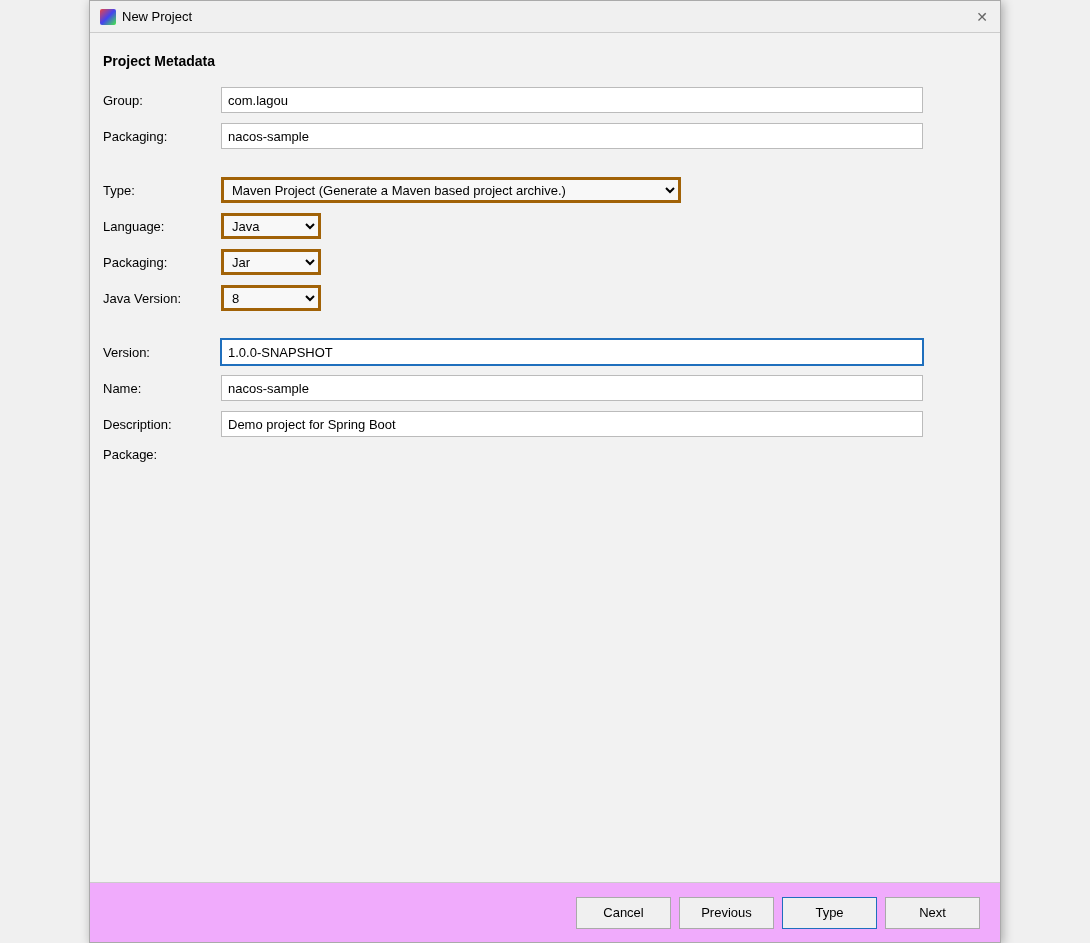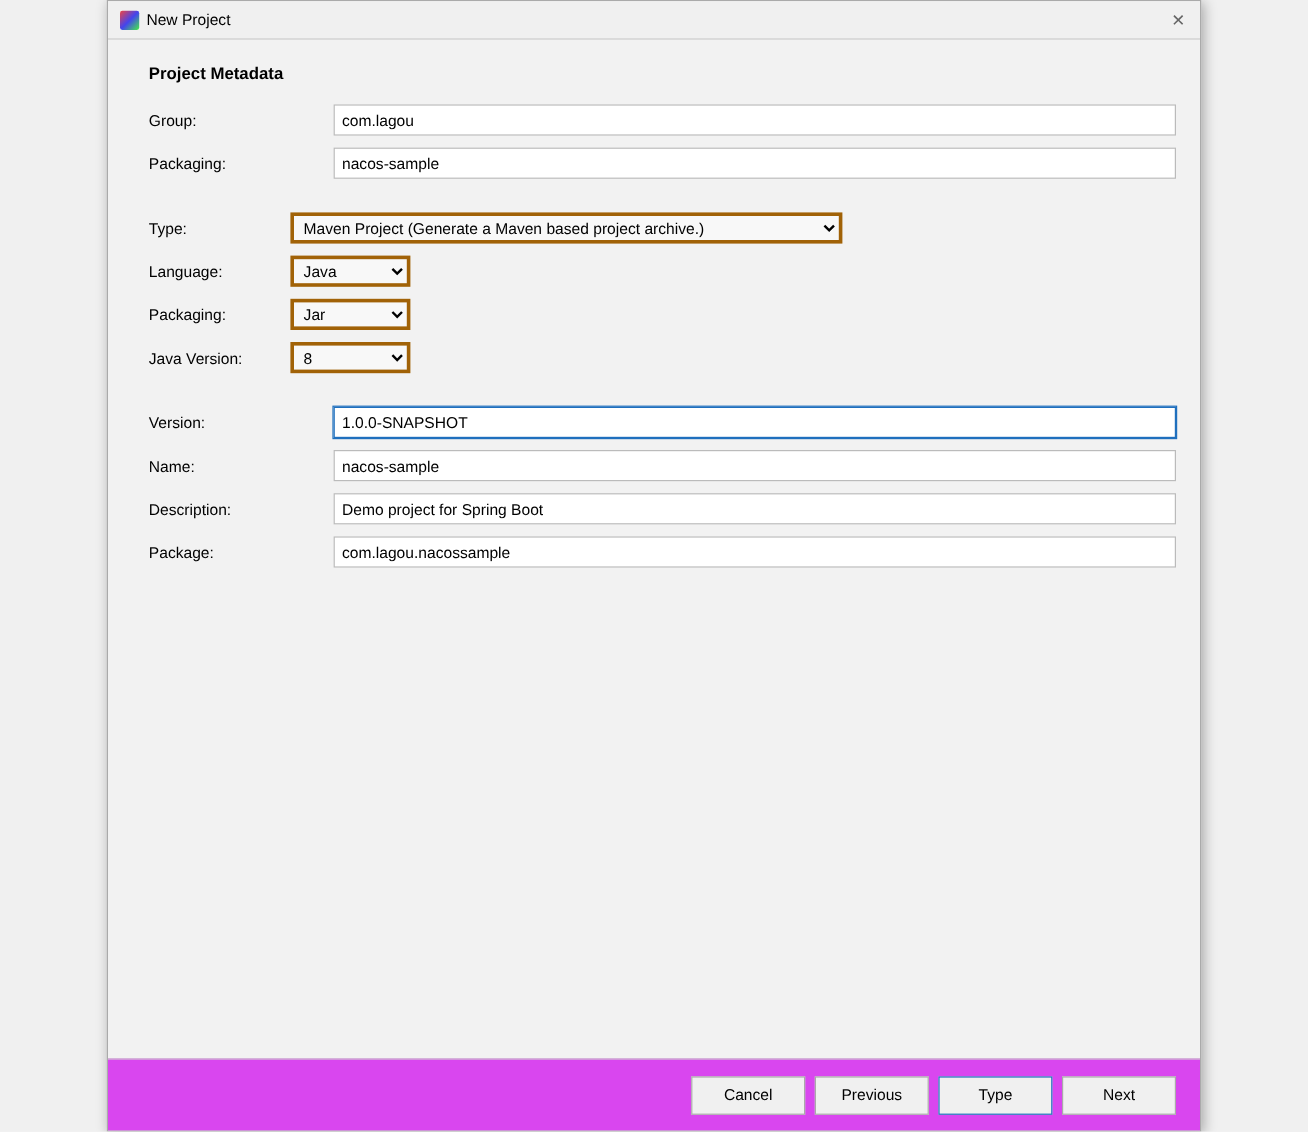--- a/index.html
+++ b/index.html
@@ -67,21 +67,21 @@
       align-items: center;
       justify-content: center;
       font-size: 14px;
       color: #666;
       background: none;
       border: none;
     }
 
     .content {
       flex: 1;
-      padding: 20px 34px;
+      padding: 20px 13px;
       overflow-y: auto;
     }
 
     .section-title {
       font-size: 14px;
       font-weight: bold;
       color: #000;
       margin-bottom: 18px;
     }
 
@@ -106,21 +106,20 @@
 
     .form-input {
       width: 100%;
       height: 26px;
       border: 1px solid #bbb;
       background: #fff;
       padding: 2px 6px;
       font-size: 13px;
       color: #000;
       outline: none;
-      margin-left: 36px;
     }
 
     .form-input.active-focus {
       border: 1.5px solid #1f6fbd;
       box-shadow: 0 0 0 1px #1f6fbd;
     }
 
     .form-select {
       height: 26px;
       border: 3px solid #a16207;
@@ -146,21 +145,21 @@
     }
 
     .footer {
       height: 60px;
       border-top: 1px solid #ccc;
       display: flex;
       align-items: center;
       justify-content: flex-end;
       padding: 0 20px;
       gap: 8px;
-      background: #d946ef;
+      background: #f0abfc;
     }
 
     .footer-btn {
       height: 32px;
       min-width: 95px;
       border: 1px solid #aaa;
       background: #f0f0f0;
       font-size: 13px;
       cursor: pointer;
       padding: 0 16px;
@@ -236,21 +235,20 @@
       <label class="form-label underline">Version:</label>
       <input class="form-input active-focus" type="text" value="1.0.0-SNAPSHOT" style="">
 
       <label class="form-label underline">Name:</label>
       <input class="form-input" type="text" value="nacos-sample" style="">
 
       <label class="form-label underline">Description:</label>
       <input class="form-input" type="text" value="Demo project for Spring Boot" style="">
 
       <label class="form-label underline">Package:</label>
-      <input class="form-input" type="text" value="com.lagou.nacossample" style="">
 
     </div>
   </div>
 
   <div class="footer">
     <button class="footer-btn">Cancel</button>
     <button class="footer-btn">Previous</button>
     <button class="footer-btn primary">Type</button>
     <button class="footer-btn">Next</button>
   </div>

